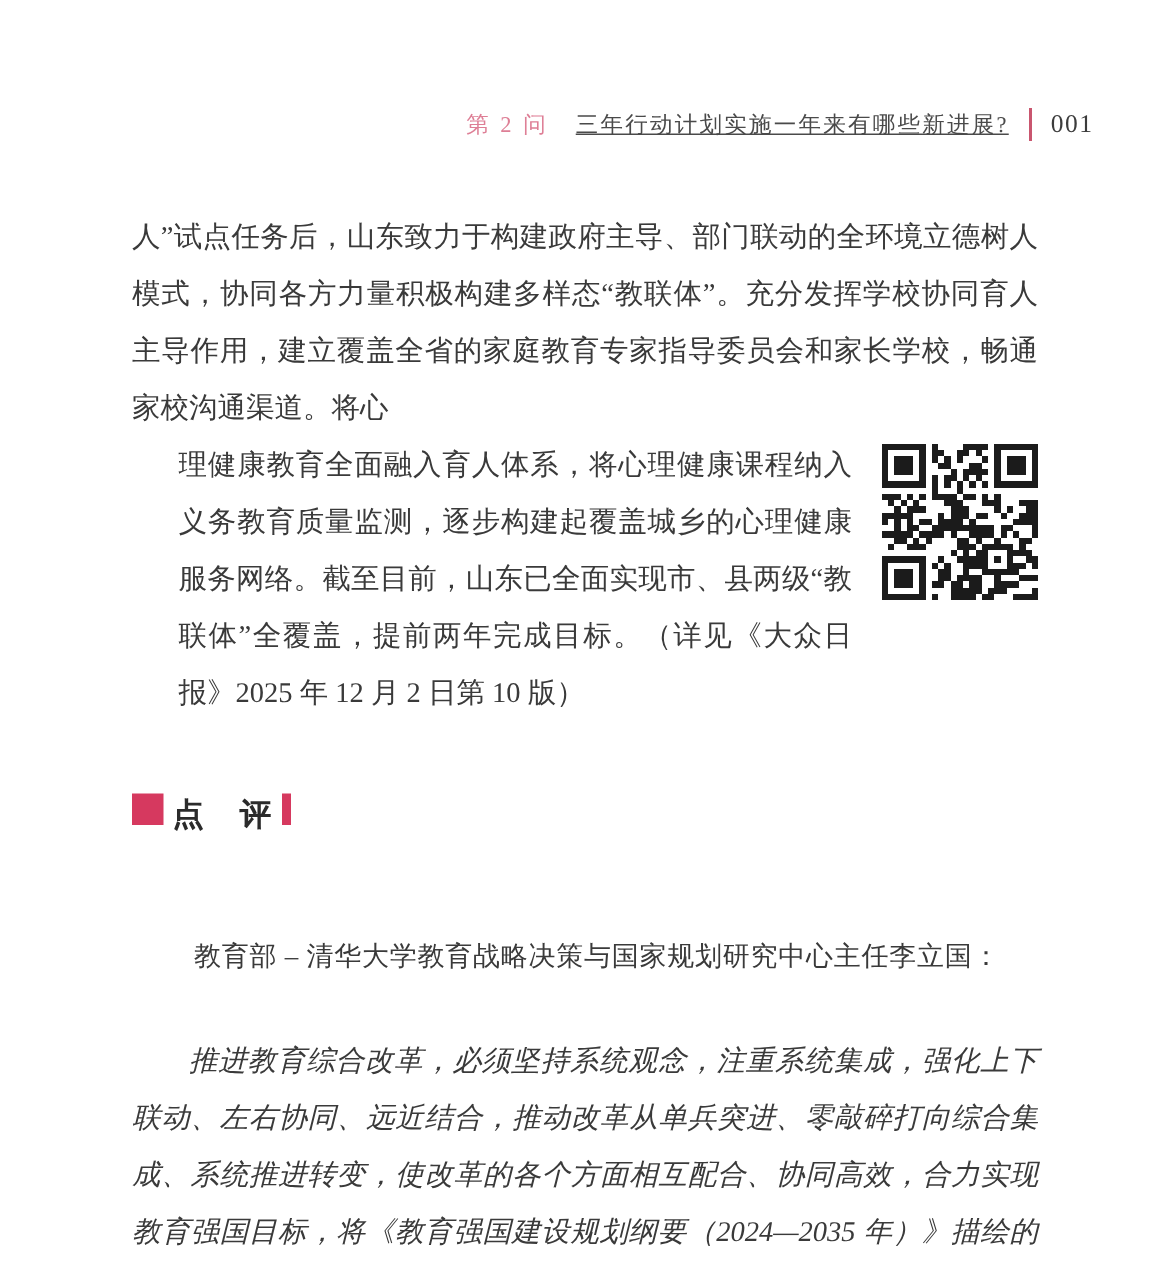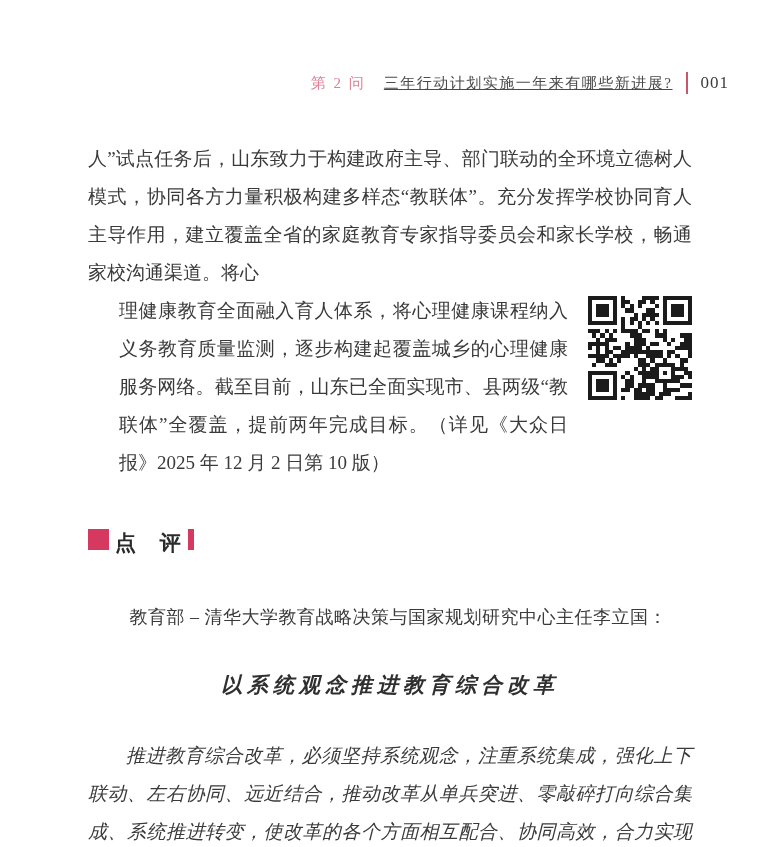--- a/index.html
+++ b/index.html
@@ -100,21 +100,21 @@
   }
   .bar {
     display: inline-block;
     width: 6px; height: 21px;
     background: #d6395f;
     margin-left: -2px;
   }
 
   
   .speaker {
-    margin-top: 48px;
+    margin-top: 68px;
     font-size: 18px;
     line-height: 28px;
     text-indent: 2.3em;
     color: #3a3a3a;
     letter-spacing: 0.5px;
   }
 
   
   .essay-title {
     margin-top: 40px;
@@ -494,17 +494,16 @@
   </div>
 
   <div class="comment-header">
     <span class="sq"></span>
     <span class="comment-title">点 评</span>
     <span class="bar"></span>
   </div>
 
   <p class="speaker">教育部 – 清华大学教育战略决策与国家规划研究中心主任李立国：</p>
 
-  <h2 class="essay-title">以系统观念推进教育综合改革</h2>
 
   <p class="essay-body">推进教育综合改革，必须坚持系统观念，注重系统集成，强化上下联动、左右协同、远近结合，推动改革从单兵突进、零敲碎打向综合集成、系统推进转变，使改革的各个方面相互配合、协同高效，合力实现教育强国目标，将《教育强国建设规划纲要（2024—2035 年）》描绘的宏伟蓝图</p>
 
 </div>
 
 </body></html>

